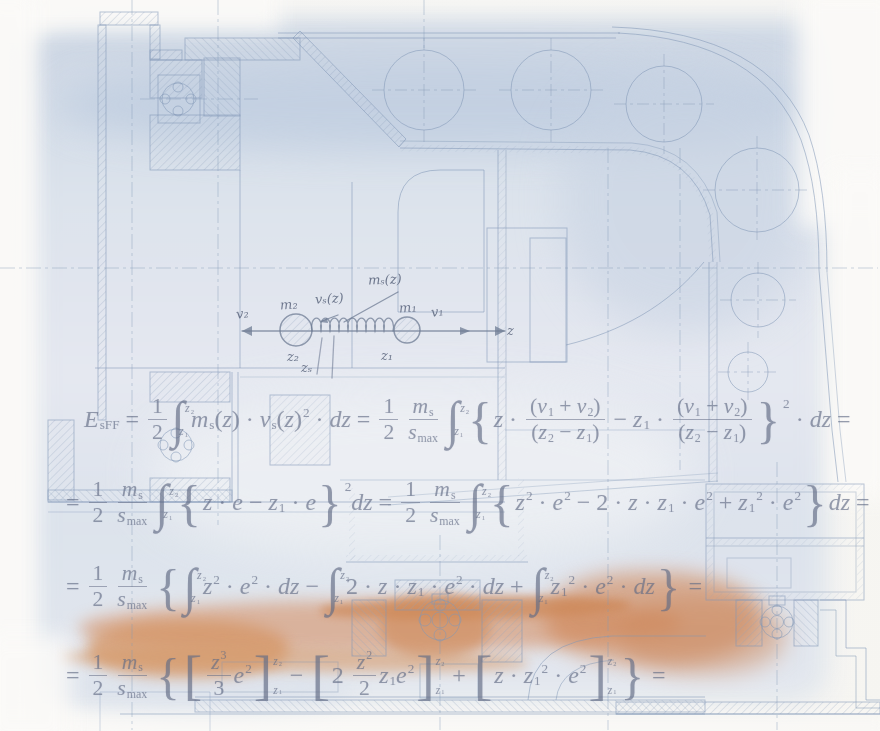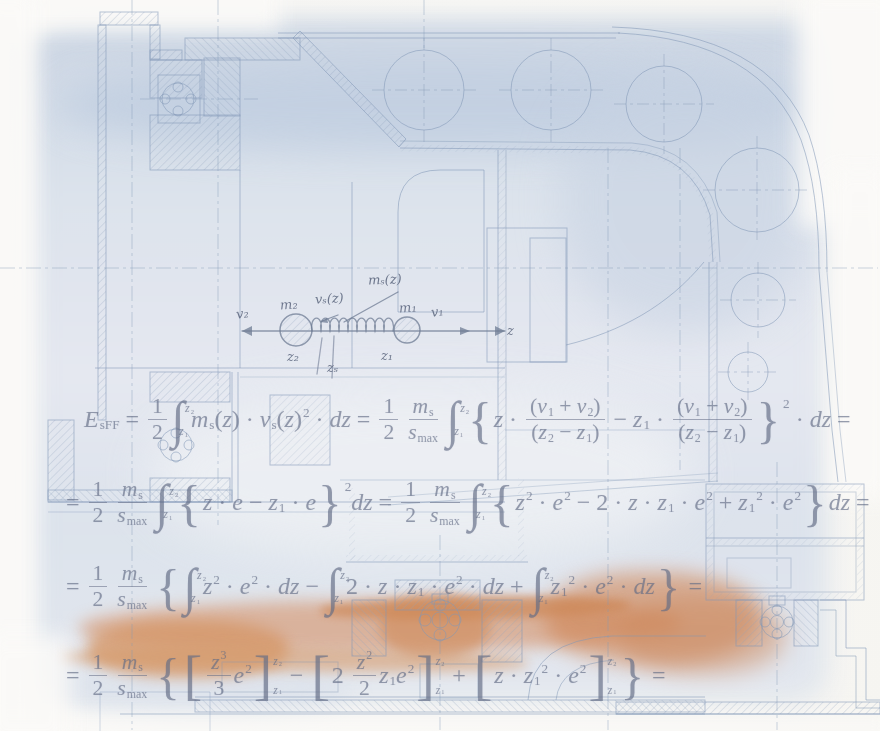--- a/index.html
+++ b/index.html
@@ -278,21 +278,21 @@
     </g>
   </svg>
 
   <span class="hl" style="left:236px;top:306px;transform:rotate(-8deg)">v₂</span>
   <span class="hl" style="left:280px;top:297px;transform:rotate(-4deg)">m₂</span>
   <span class="hl" style="left:315px;top:291px;transform:rotate(-3deg)">vₛ(z)</span>
   <span class="hl" style="left:368px;top:272px;transform:rotate(-2deg)">mₛ(z)</span>
   <span class="hl" style="left:399px;top:300px;transform:rotate(-4deg)">m₁</span>
   <span class="hl" style="left:431px;top:304px;transform:rotate(-6deg)">v₁</span>
   <span class="hl" style="left:287px;top:349px">z₂</span>
-  <span class="hl" style="left:327px;top:360px">zₛ</span>
+  <span class="hl" style="left:301px;top:360px">zₛ</span>
   <span class="hl" style="left:381px;top:348px">z₁</span>
   <span class="hl" style="left:507px;top:323px">z</span>
 
   <div class="fm" style="left:84px;top:394px">
       <span class="mi">E</span>
       <span class="msub">sFF</span>
       <span class="mr"> = </span>
       <span class="frac">
         <span class="num">
           <span class="mr">1</span>

